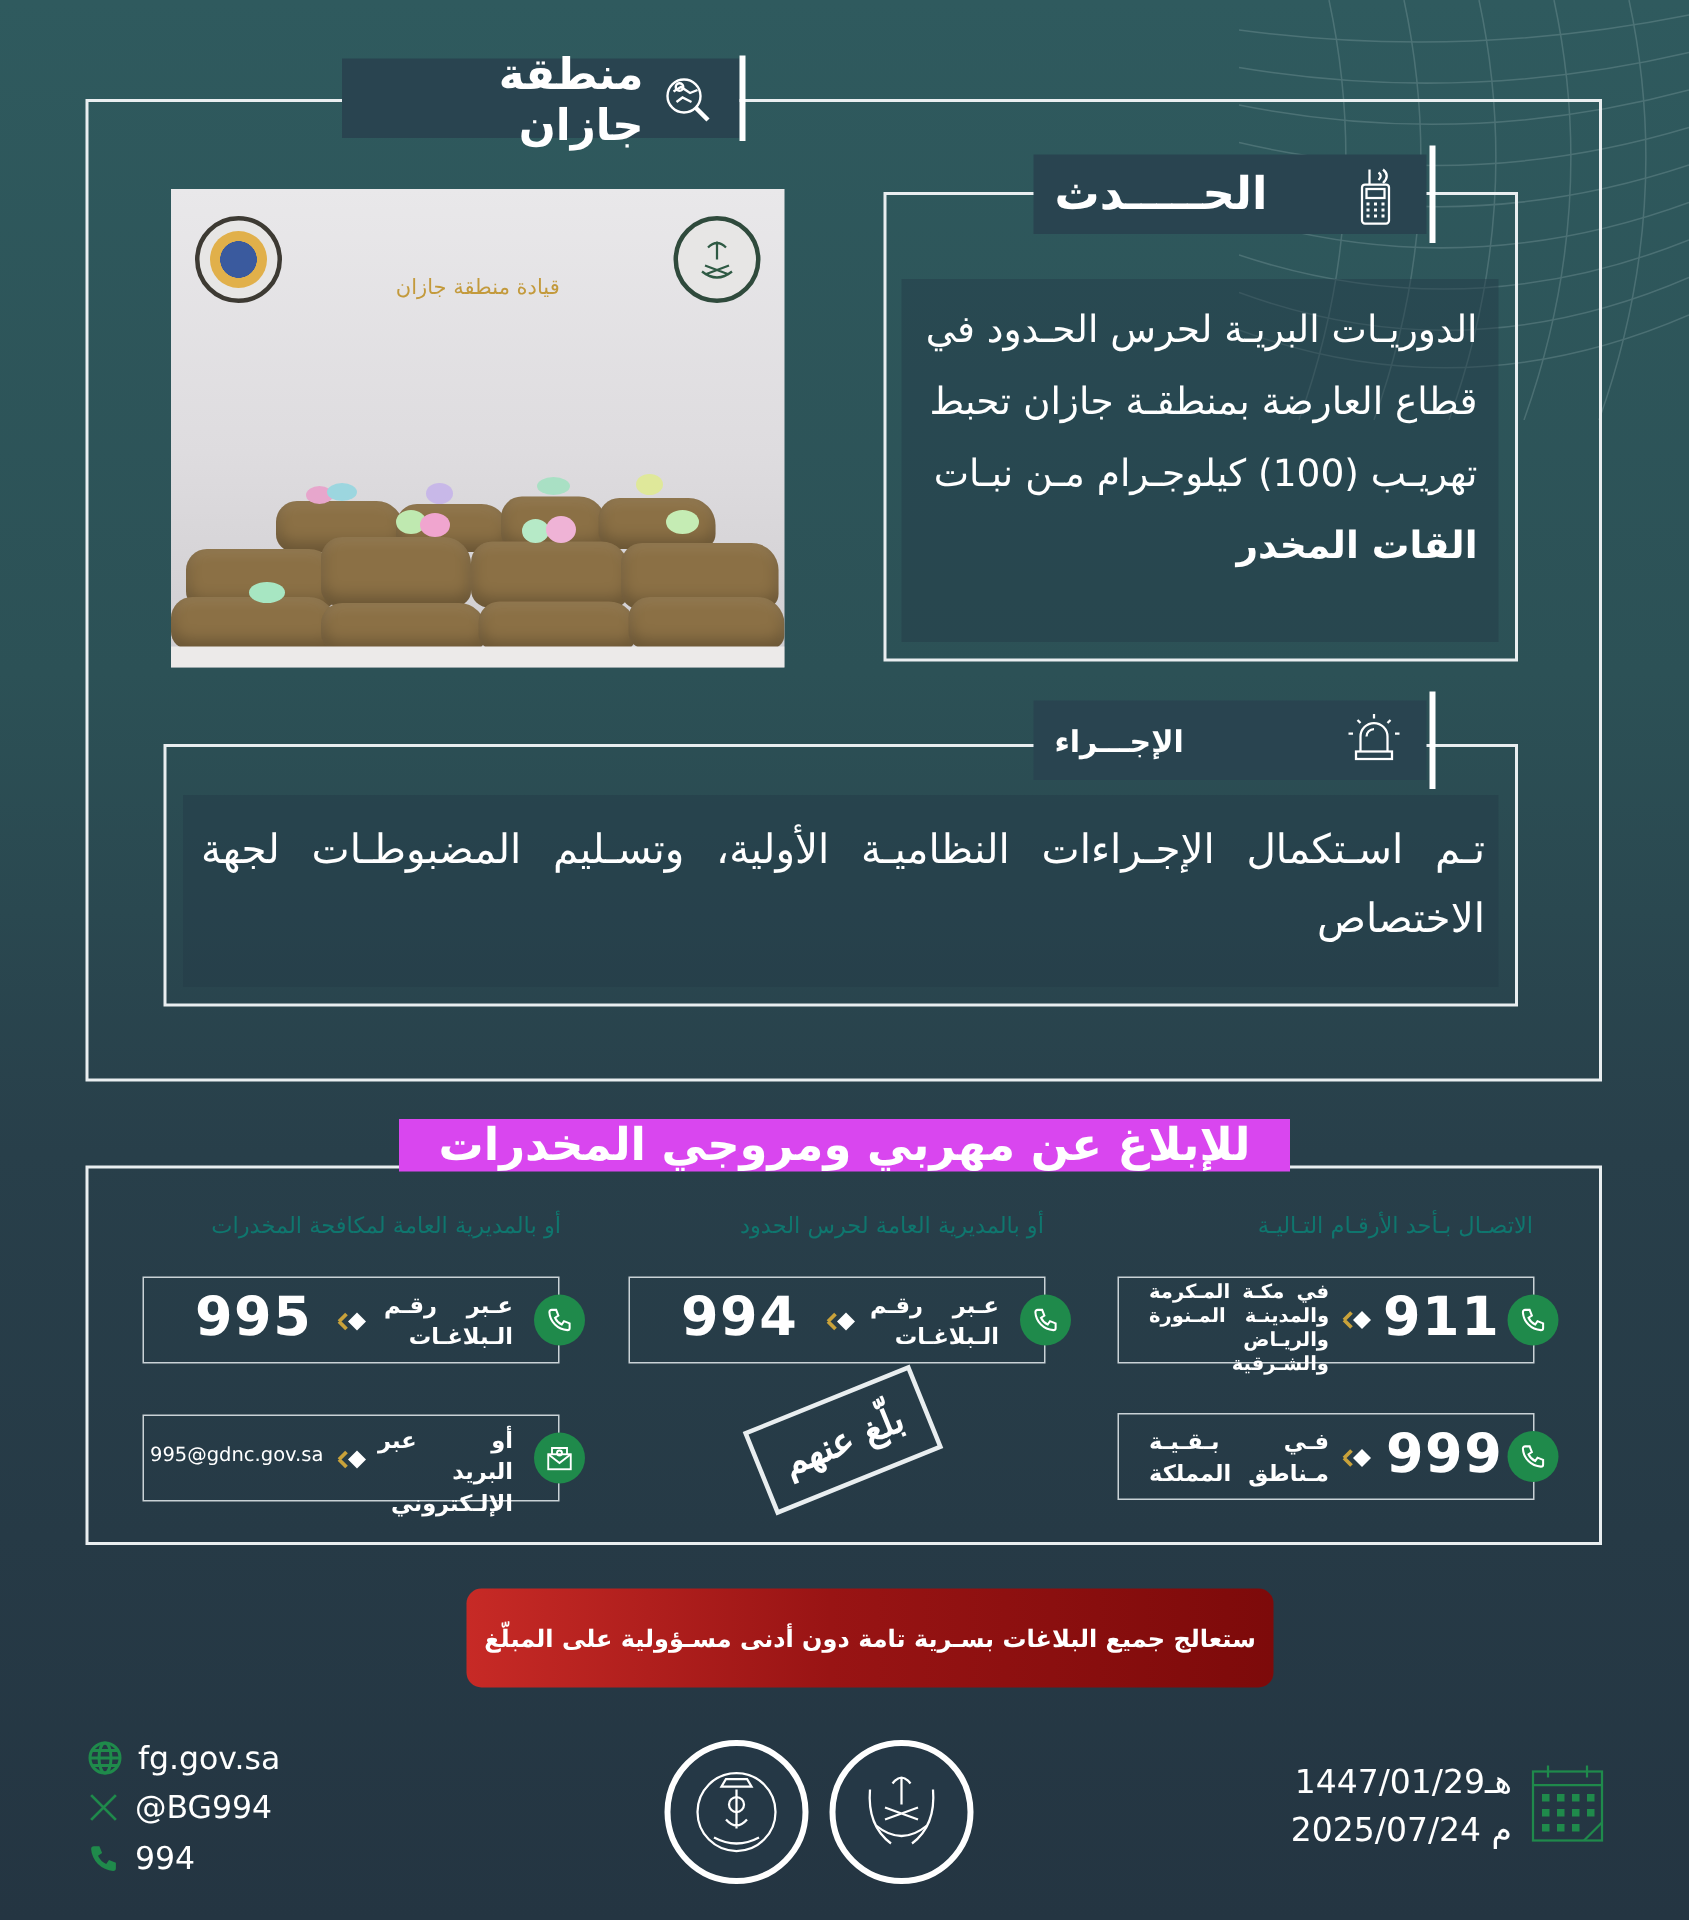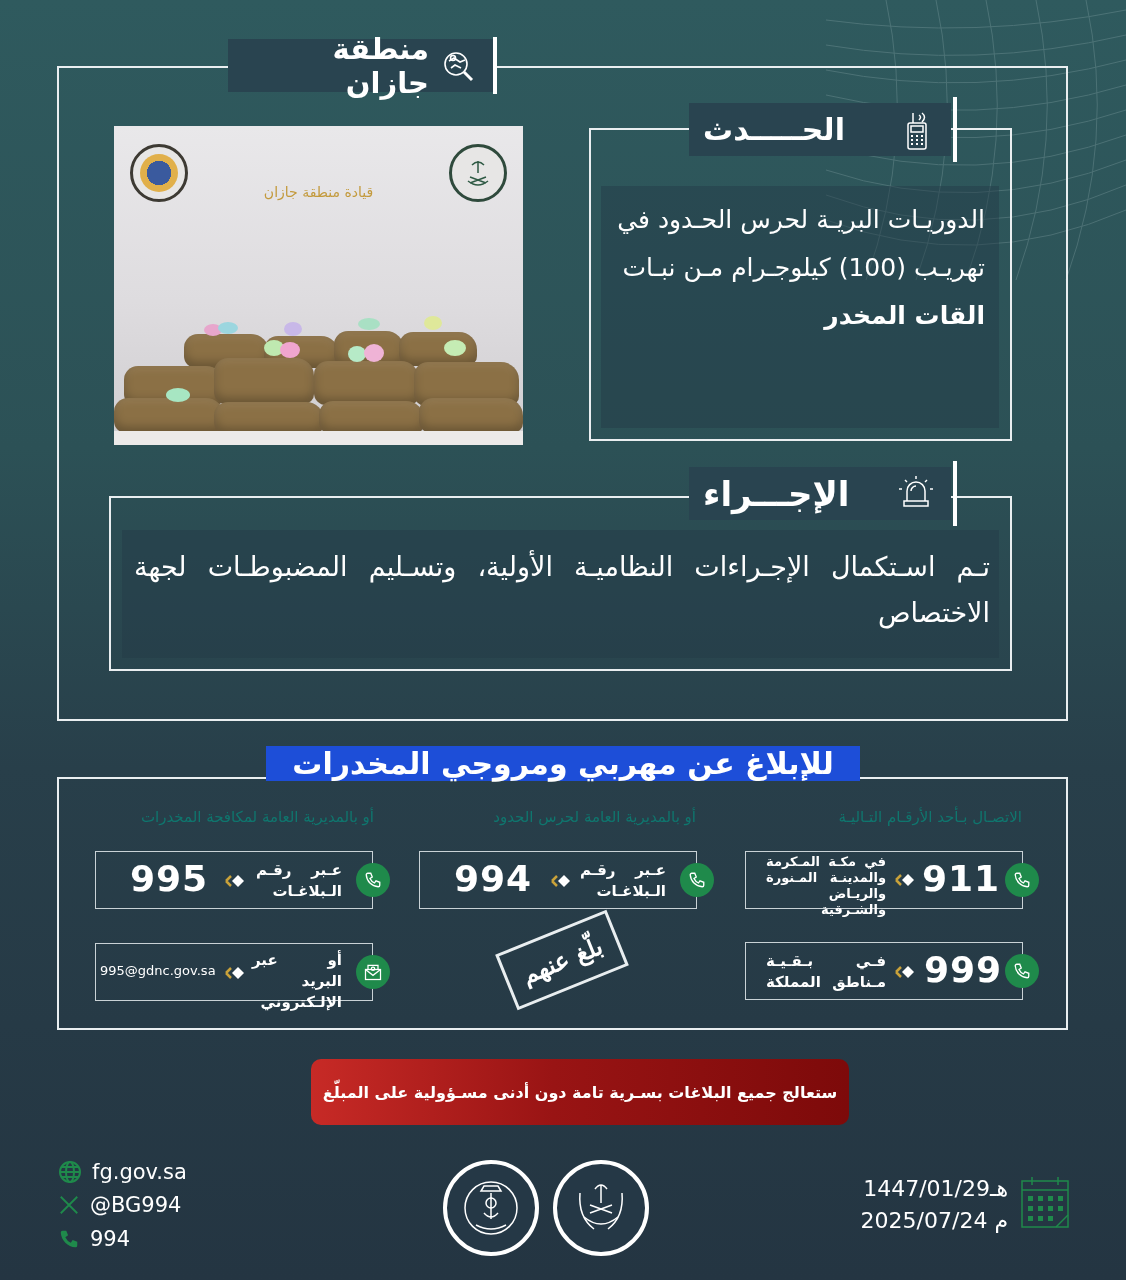--- a/index.html
+++ b/index.html
@@ -154,47 +154,48 @@
           <rect x="11" y="32" width="2" height="2"></rect>
           <rect x="16" y="32" width="2" height="2"></rect>
         </g>
       <path d="M14 4 q3 2 0 5 M17 2 q5 4 0 9"></path>
     </svg>
   </span>
   <span class="tag-label" style="font-size:30px; margin-right:50px;">الحـــــدث</span>
 </div>
 <div class="abs para" style="left:607px; top:196px; width:378px;">
   <div>الدوريـات البريـة لحرس الحـدود في</div>
+  <div>قطاع العارضة بمنطقـة جازان تحبط</div>
   <div>تهريـب (100) كيلوجـرام مـن نبـات</div>
   <div class="bold" style="text-align:right; text-align-last:right;">القات المخدر</div>
 </div>
 
 <div class="frame" style="left:109px; top:496px; width:903px; height:175px;"></div>
 <div class="panel-dark" style="left:122px; top:530px; width:877px; height:128px;"></div>
 <div class="tag" style="left:689px; top:467px; width:262px; height:53px;">
   <div class="bar"></div>
   <span class="abs" style="right:16px; top:8px;">
     <svg width="38" height="36" viewBox="0 0 38 36" fill="none" stroke="#fff" stroke-width="1.5">
       <path d="M10 26 v-10 a9 9 0 0 1 18 0 v10"></path>
         <rect x="7" y="26" width="24" height="5"></rect>
         <path d="M14 16 a5 5 0 0 1 5 -5"></path>
       <line x1="19" y1="1" x2="19" y2="4"></line>
         <line x1="8" y1="5" x2="10" y2="7"></line>
         <line x1="30" y1="5" x2="28" y2="7"></line>
         <line x1="2" y1="14" x2="5" y2="14"></line>
         <line x1="33" y1="14" x2="36" y2="14"></line>
     </svg>
   </span>
-  <span class="tag-label" style="font-size:34px; margin-right:56px;">الإجـــراء</span>
+  <span class="tag-label" style="font-size:20px; margin-right:56px;">الإجـــراء</span>
 </div>
 <div class="abs para" style="left:134px; top:544px; width:856px; font-size:27px; line-height:46px;">تـم اسـتكمال الإجـراءات النظاميـة الأولية، وتسـليم المضبوطـات لجهة الاختصاص</div>
 
 <div class="frame" style="left:57px; top:777px; width:1011px; height:253px;"></div>
 <div class="report-title">
-  <span style="background:#1d4ed8; padding:0 26px;">للإبلاغ عن مهربي ومروجي المخدرات</span>
+  <span style="background:#d946ef; padding:0 26px;">للإبلاغ عن مهربي ومروجي المخدرات</span>
 </div>
 
 <div class="col-head" style="right:104px;">الاتصـال بـأحد الأرقـام التـاليـة</div>
 <div class="col-head" style="right:430px;margin-left:20px;">أو بالمديرية العامة لحرس الحدود</div>
 <div class="col-head" style="right:752px;">أو بالمديرية العامة لمكافحة المخدرات</div>
 
 <div class="card" style="left:745px; top:851px; width:278px; height:58px;">
   <div class="lbl" style="right:136px; top:2px; width:120px;">
     <div>في مكـة المـكرمة</div>
     <div>والمدينـة المـنورة</div>

